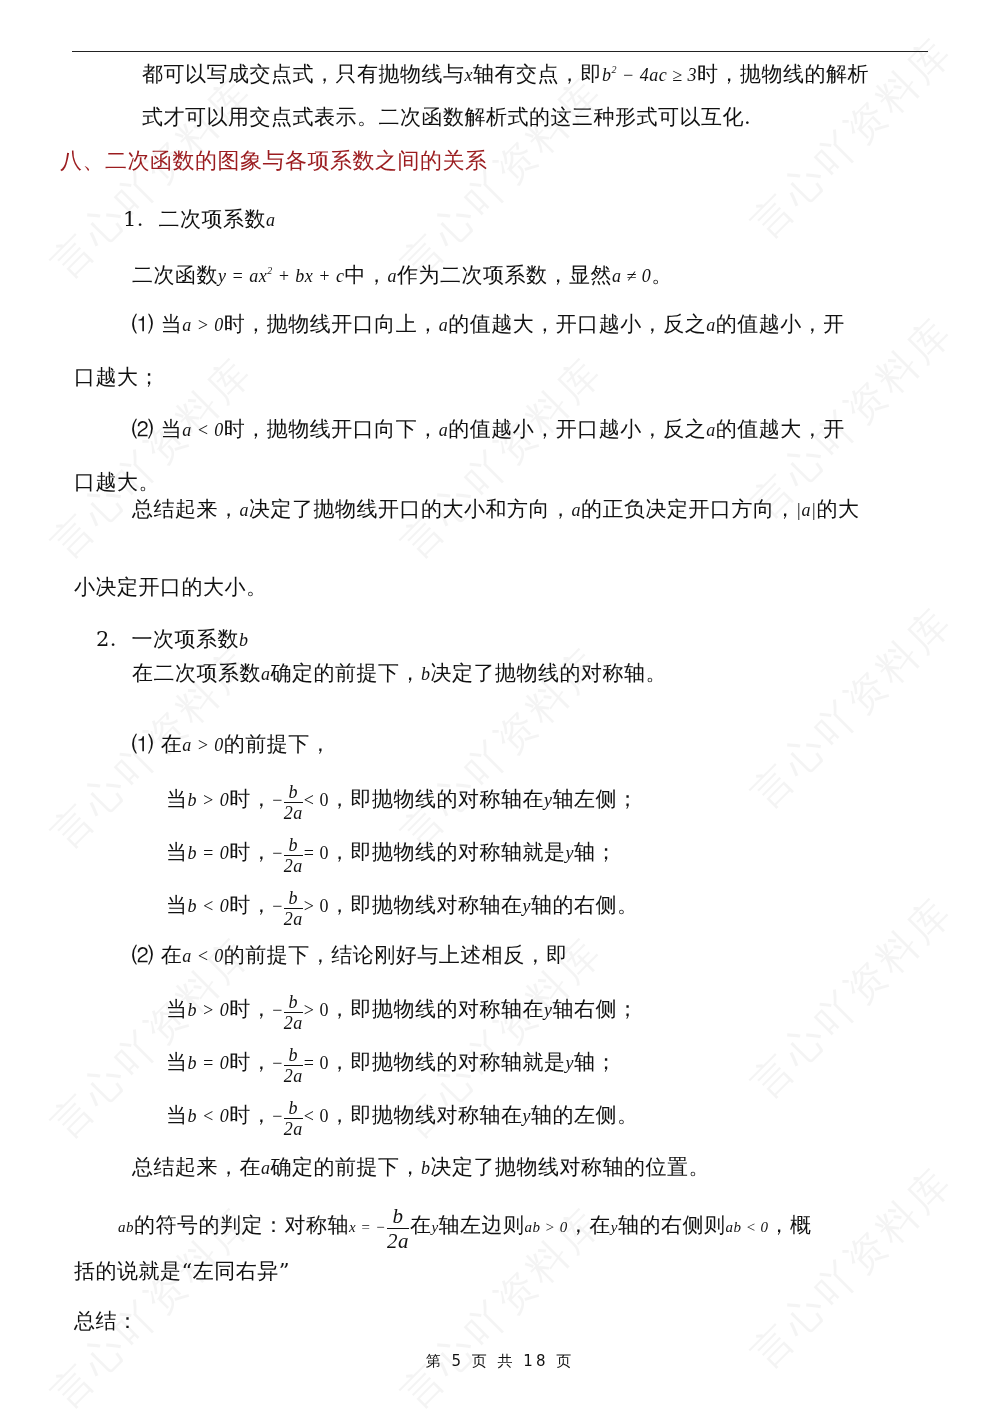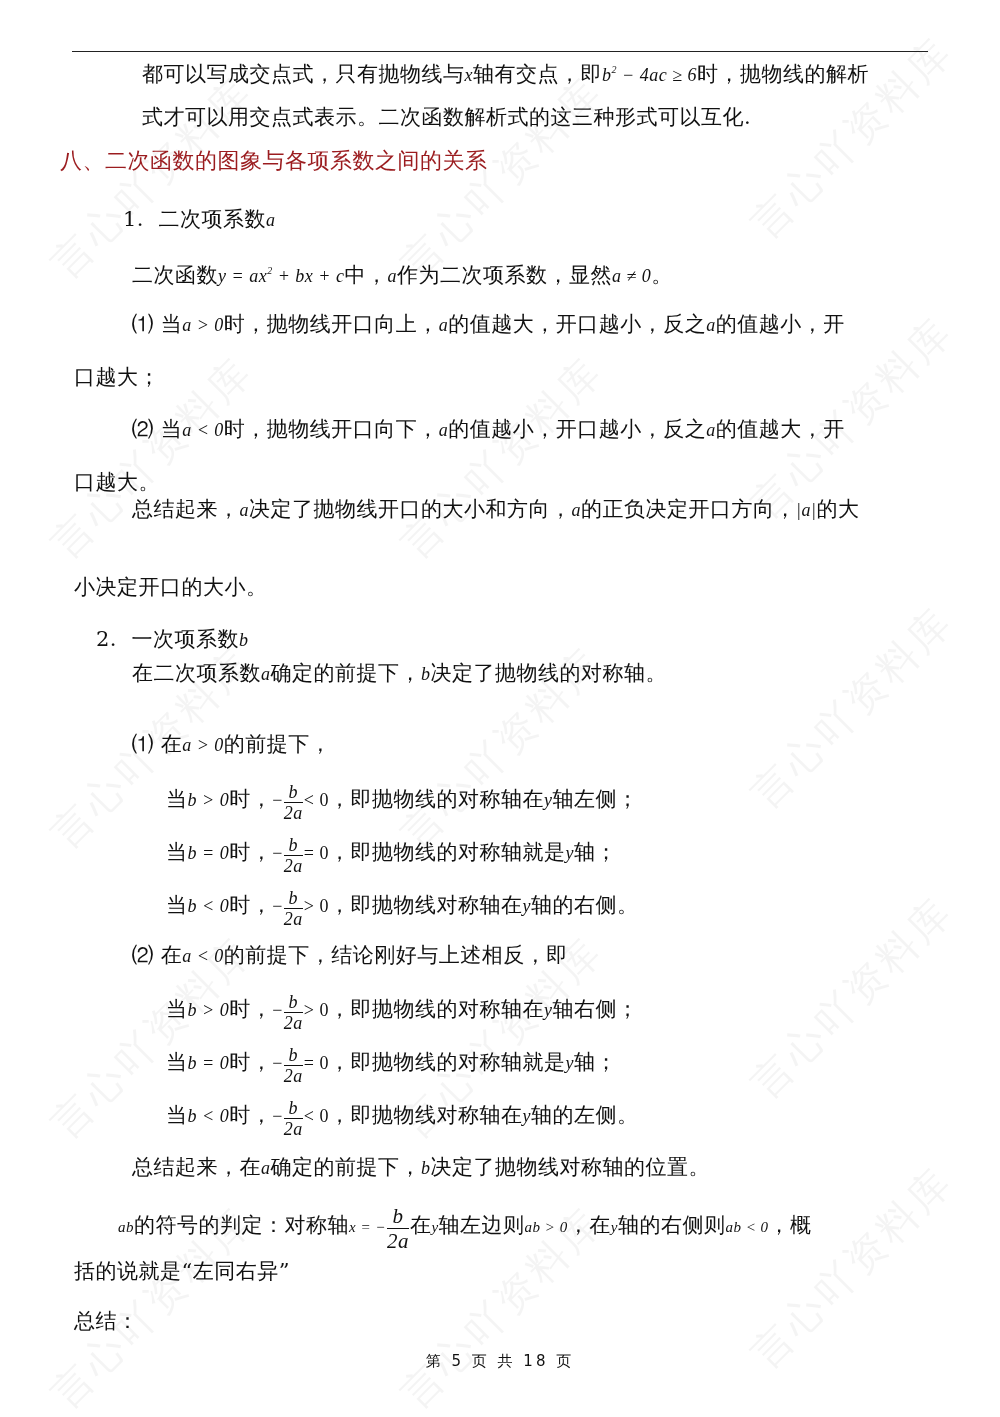--- a/index.html
+++ b/index.html
@@ -42,21 +42,21 @@
     <div class="wm" style="left:370px;top:1010px;">言心吖资料库</div>
     <div class="wm" style="left:720px;top:970px;">言心吖资料库</div>
     <div class="wm" style="left:20px;top:1280px;">言心吖资料库</div>
     <div class="wm" style="left:370px;top:1280px;">言心吖资料库</div>
     <div class="wm" style="left:720px;top:1240px;">言心吖资料库</div>
   </div>
 
   <div class="header-rule"></div>
 
   <div class="line" style="left:142px;top:55px;">
-    <span>都可以写成交点式，只有抛物线与</span><span class="m">x</span><span>轴有交点，即</span><span class="m"><span>b</span><sup>2</sup><span> − 4ac ≥ 6</span></span><span>时，抛物线的解析</span>
+    <span>都可以写成交点式，只有抛物线与</span><span class="m">x</span><span>轴有交点，即</span><span class="m"><span>b</span><sup>2</sup><span> − 4ac ≥ 3</span></span><span>时，抛物线的解析</span>
   </div>
   <div class="line" style="left:142px;top:102px;">式才可以用交点式表示。二次函数解析式的这三种形式可以互化.</div>
 
   <div class="line heading" style="left:60px;top:146px;">八、二次函数的图象与各项系数之间的关系</div>
 
   <div class="line" style="left:96px;top:204px;margin-left:27px;">
     <span>1.</span>&nbsp;&nbsp;<span>二次项系数</span><span class="m">a</span>
   </div>
   <div class="line" style="left:132px;top:256px;">
     <span>二次函数</span><span class="m"><span>y = ax</span><sup>2</sup><span> + bx + c</span></span><span>中，</span><span class="m">a</span><span>作为二次项系数，显然</span><span class="m">a ≠ 0</span><span>。</span>

